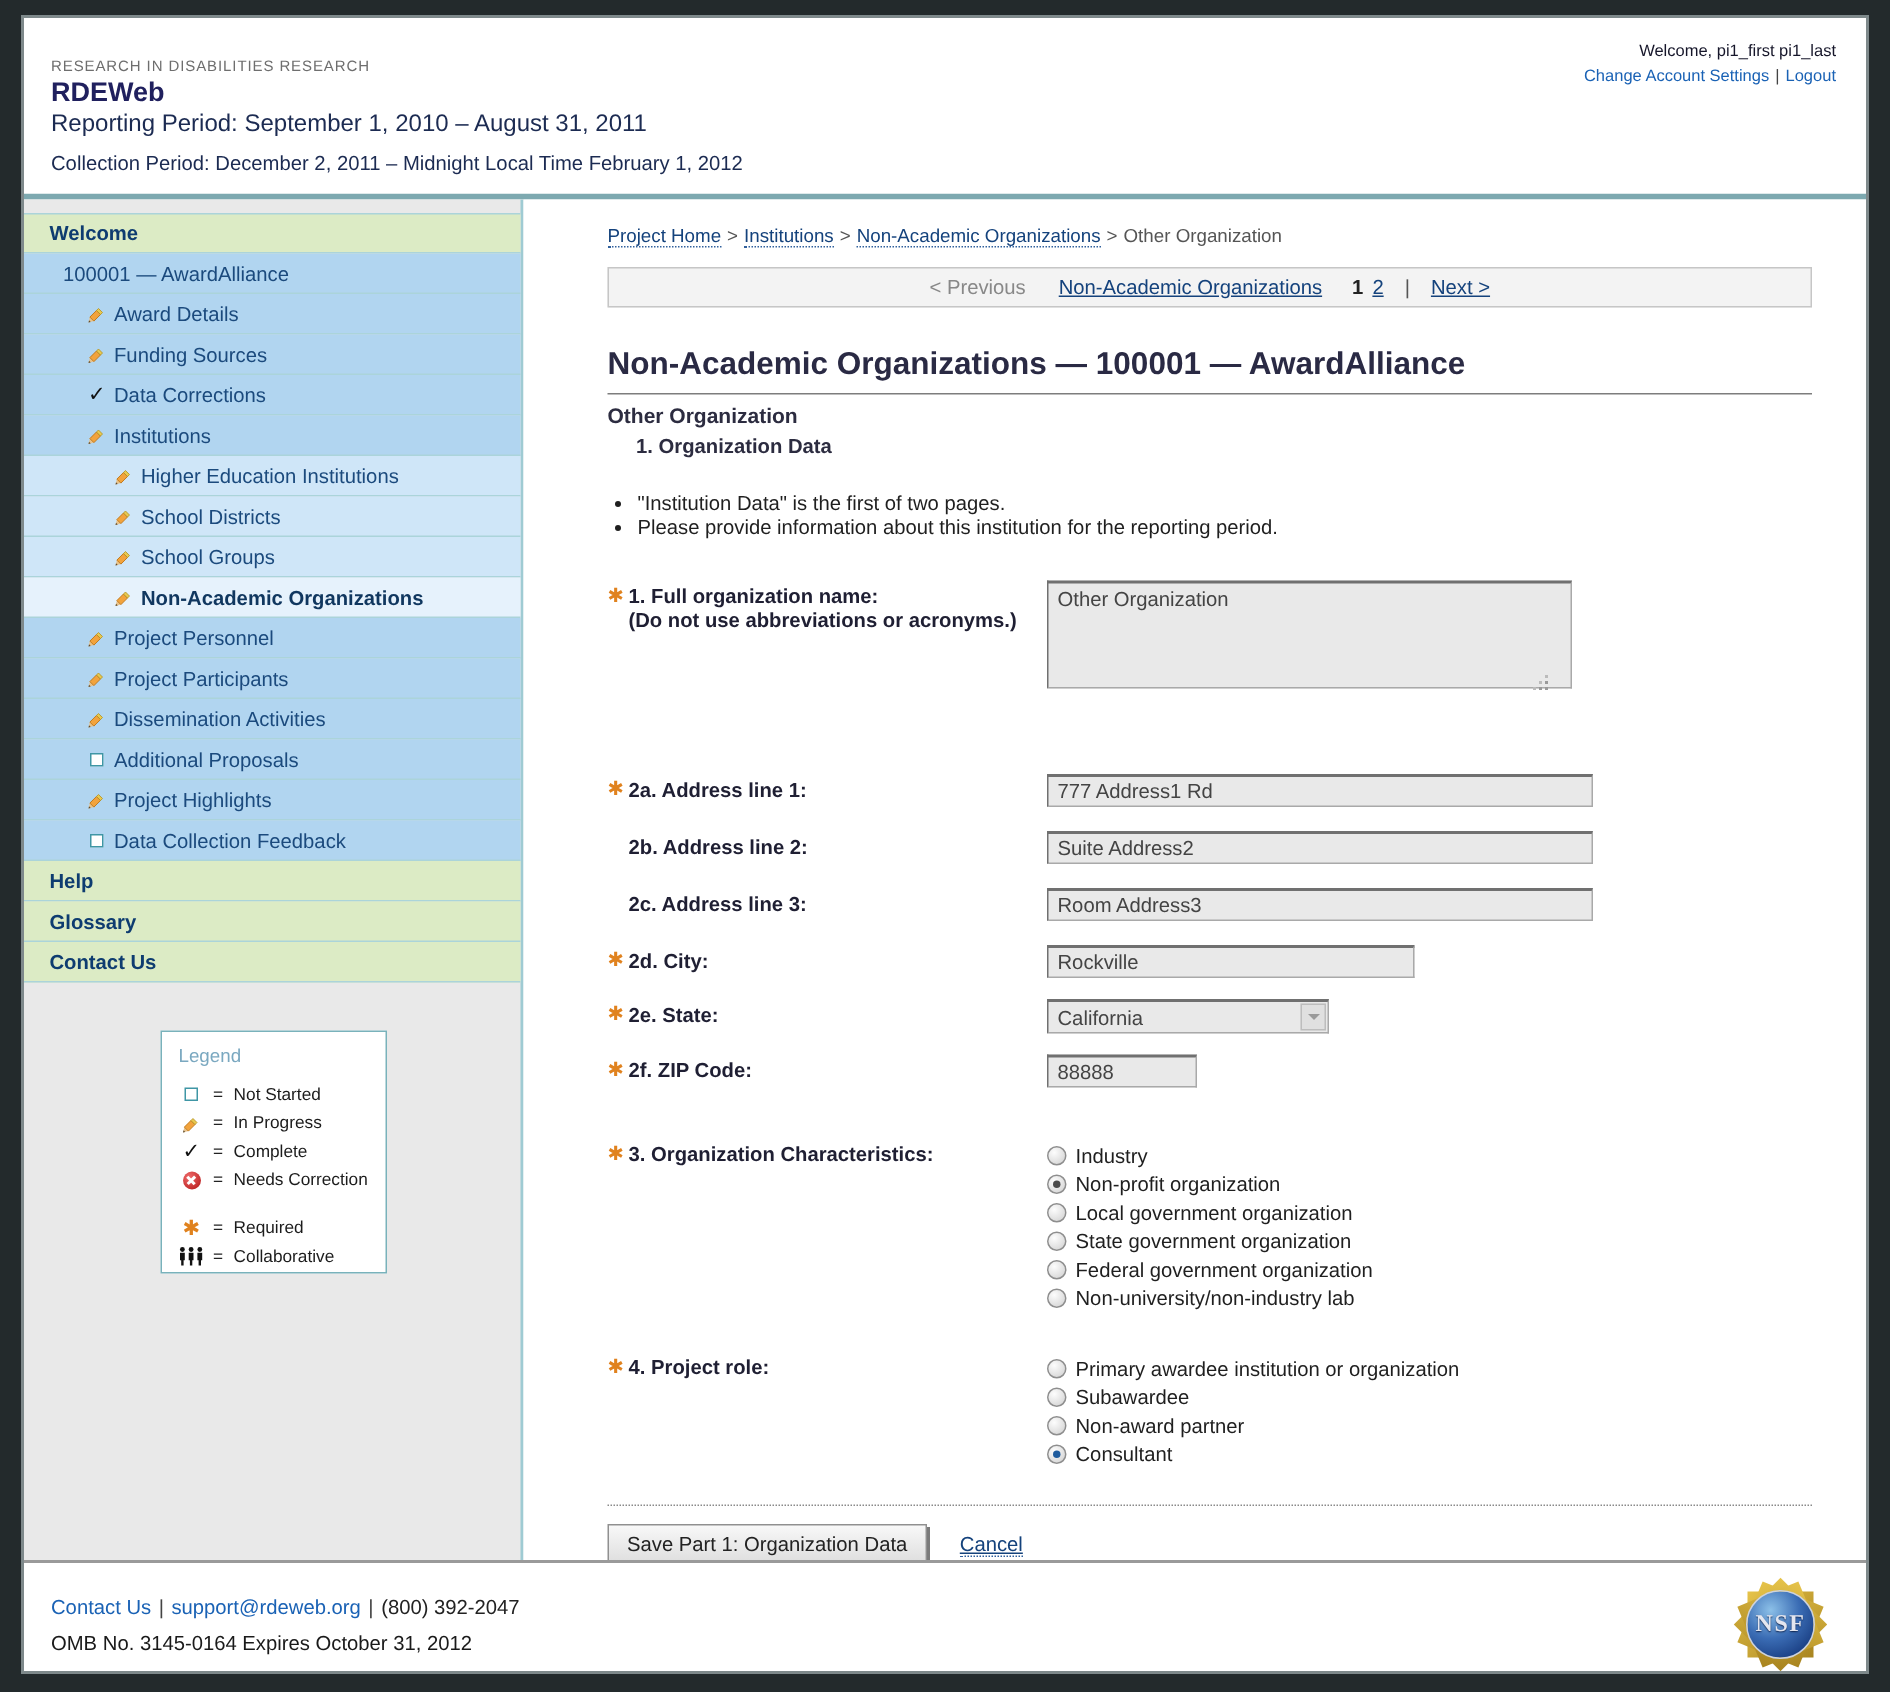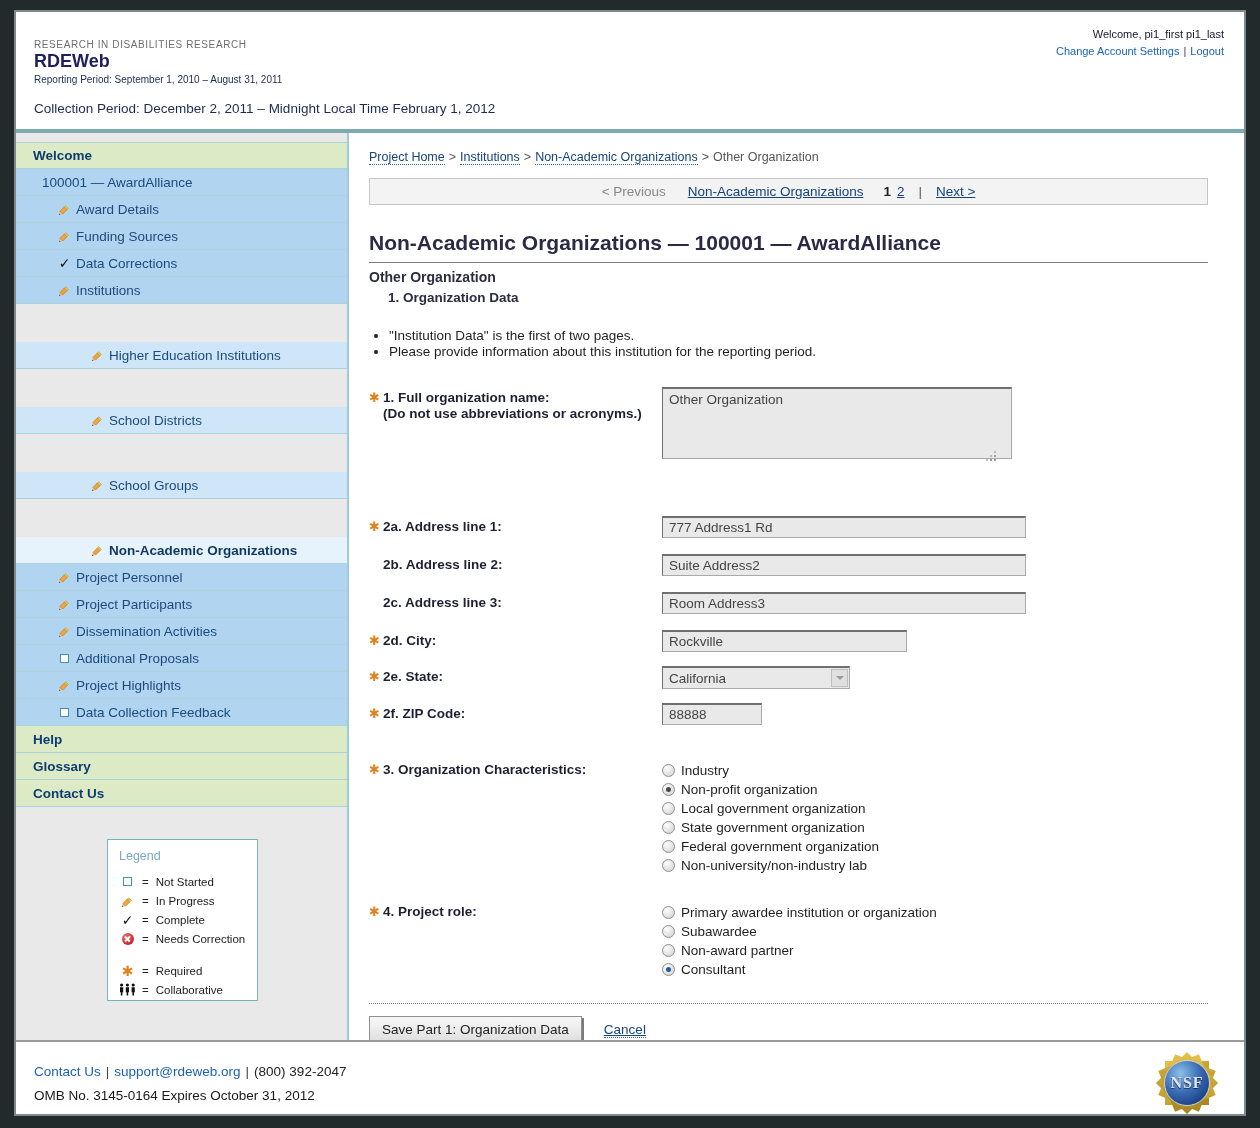--- a/index.html
+++ b/index.html
@@ -6,60 +6,60 @@
   html,body { width:1260px; height:1128px; }
   body { background:#232a2c; font-family:"Liberation Sans","DejaVu Sans",sans-serif; position:relative; }
 
   .frame { position:absolute; left:14px; top:10px; right:14px; bottom:12px;
            background:#fff; border:2px solid #7e898b; display:flex; flex-direction:column; overflow:hidden; }
 
   
   .header { height:117px; position:relative; background:#fff; flex:none; }
   .eyebrow { position:absolute; left:18px; top:27px; font-size:10px; color:#6e6e6e; letter-spacing:.6px; }
   .app-name { position:absolute; left:18px; top:39px; font-size:18px; font-weight:bold; color:#20205e; }
-  .reporting { position:absolute; left:18px; top:62px; font-size:10px; color:#1c2b52; }
+  .reporting { position:absolute; left:18px; top:62px; font-size:16px; color:#1c2b52; }
   .collection { position:absolute; left:18px; top:89px; font-size:13.5px; color:#1c2b52; }
   .header-right { position:absolute; right:20px; top:14px; text-align:right; font-size:11px; color:#16162a; line-height:17px; }
   .hlink { color:#1a62b5; cursor:pointer; }
   .hdiv { color:#444; margin:0 4px; }
 
   .rule-teal { height:4px; background:#7da9b0; flex:none; }
 
   
   .body-row { flex:1; display:flex; min-height:0; }
 
   .sidebar { width:333px; flex:none; background:#e9e9e9; border-right:2px solid #9fcbd3; padding-top:9px; }
   .nav-item { height:27px; display:flex; align-items:center; border-bottom:1px solid #abd4da;
               font-size:13.5px; color:#1b4a7d; cursor:pointer; }
   .nav-item:first-child { border-top:1px solid #abd4da; }
   .nav-item.section { background:#dcebc5; font-weight:bold; color:#0e3c70; padding-left:15px; }
   .nav-item.l1 { background:#b1d5f0; padding-left:24px; }
   .nav-item.l2 { background:#b1d5f0; padding-left:39px; }
-  .nav-item.l3 { background:#cfe6f8; padding-left:72px;margin-top:38px; }
+  .nav-item.l3 { background:#cfe6f8; padding-left:57px; }
   .nav-item.selected { background:#e6f2fc; font-weight:bold; color:#10375f; }
   .nav-ico { width:19px; display:inline-flex; justify-content:center; align-items:center; }
   .nav-label { margin-left:2px; }
 
   .check-ico { font-family:"DejaVu Sans",sans-serif; font-weight:bold; color:#111; font-size:14px; line-height:1; }
   .sq-ico { width:9px; height:9px; border:1.5px solid #3f96a5; background:#fff; display:inline-block; }
   .star-ico { font-family:"DejaVu Sans",sans-serif; color:#e0821e; font-size:14px; line-height:1; }
   .nc-ico { width:12px; height:12px; border-radius:50%; display:inline-block; position:relative;
             background:radial-gradient(circle at 35% 30%, #ef6a6a, #b21414); }
   .nc-ico::before,.nc-ico::after { content:""; position:absolute; left:2.6px; top:5.2px; width:6.8px; height:1.6px; background:#fff; }
   .nc-ico::before { transform:rotate(45deg); } .nc-ico::after { transform:rotate(-45deg); }
 
   .legend-box { margin:32px 0 0 91px; width:151px; background:#fff; border:1px solid #79b2bb; padding:9px 6px 1px 11px; }
   .legend-title { color:#7aa8c0; font-size:12.5px; margin-bottom:9px; }
   .lg-row { display:flex; align-items:center; height:19px; font-size:11.5px; color:#1c1c1c; }
   .lg-ico { width:17px; display:inline-flex; justify-content:center; }
   .lg-eq { margin:0 7px 0 6px; color:#222; }
   .lg-gap { height:13px; }
 
   
-  .main { flex:1; background:#fff; padding:17px 36px 0 20px; overflow:hidden; }
+  .main { flex:1; background:#fff; padding:17px 36px 0 56px; overflow:hidden; }
   .breadcrumb { font-size:12.5px; color:#555; }
   .bc-link { color:#14427c; border-bottom:1px dotted #31609c; cursor:pointer; }
   .bc-sep { color:#555; margin:0 4px; }
   .bc-curr { color:#555; }
 
   .pagebar { margin-top:14px; background:#f3f3f3; border:1px solid #c6c6c6; height:27px;
              display:flex; align-items:center; justify-content:center; font-size:13.5px; color:#222; }
   .pg-prev { color:#888; margin-right:22px; }
   .pg-link { color:#14427c; text-decoration:underline; cursor:pointer; }
   .pg-cur { font-weight:bold; margin:0 6px 0 20px; }

